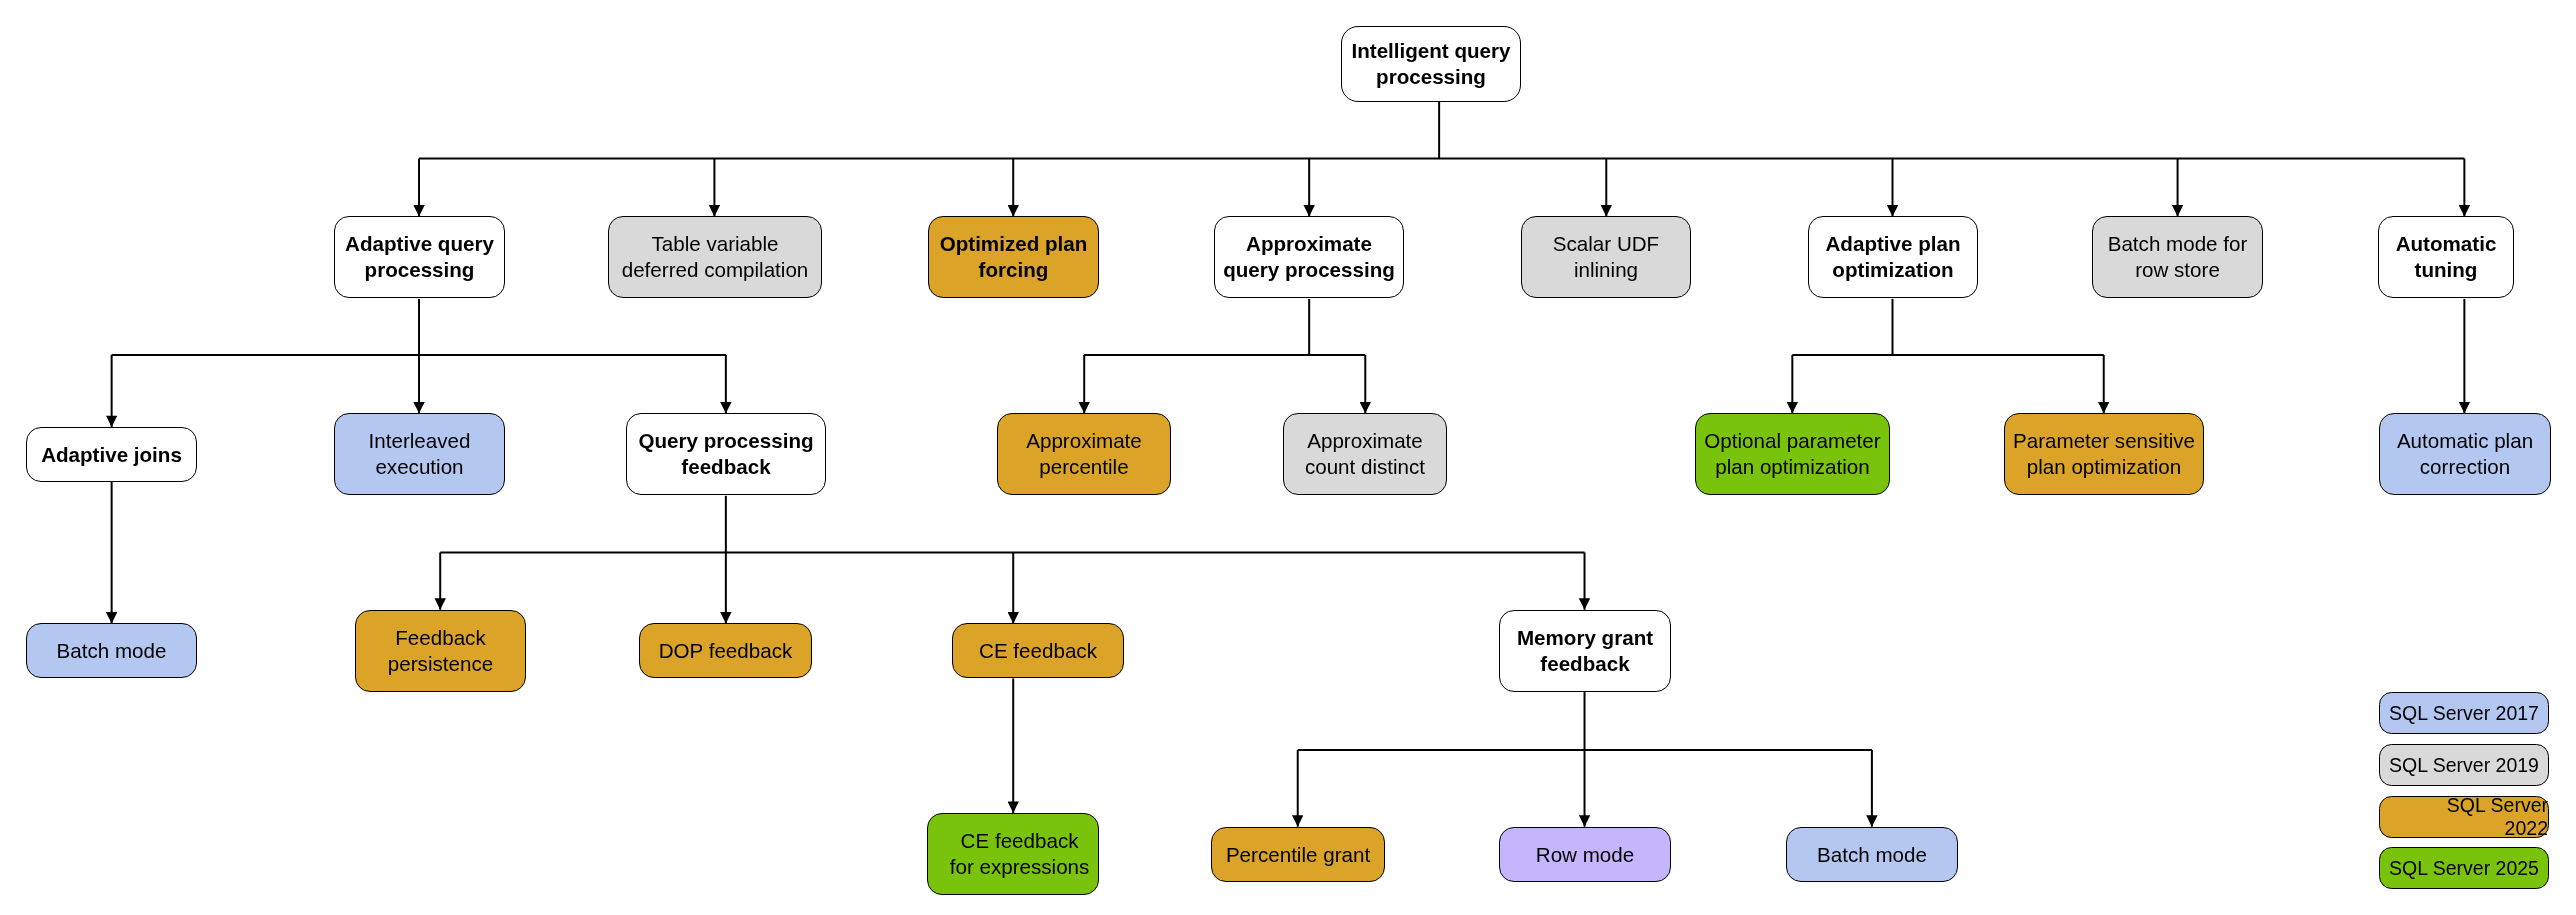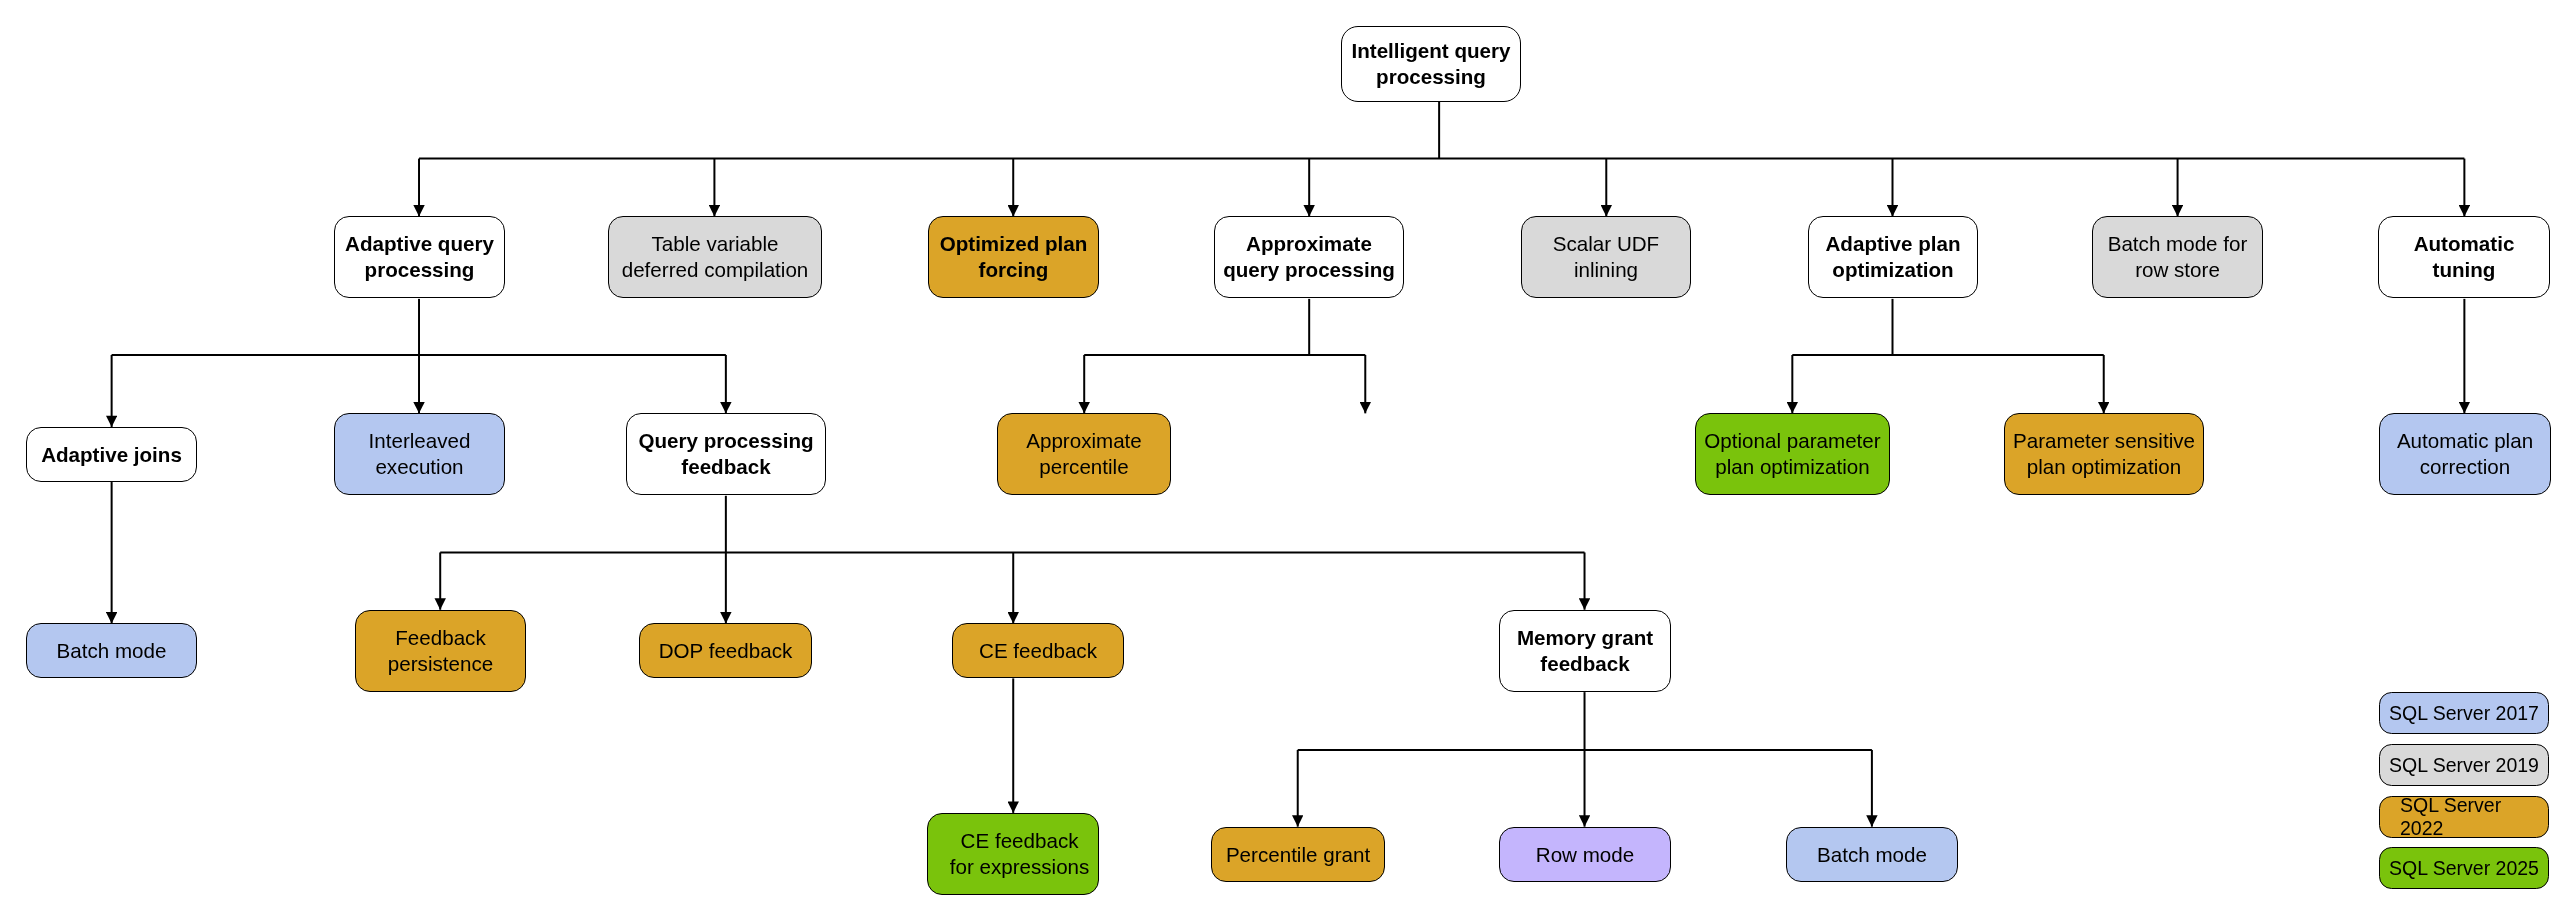--- a/index.html
+++ b/index.html
@@ -39,20 +39,21 @@
     width: 170px;
     height: 42px;
     display: flex;
     align-items: center;
     justify-content: center;
     border: 1.7px solid #000000;
     border-radius: 12.6px;
     background: #ffffff;
     font-size: 19.5px;
     color: #000000;
+    text-align: right;
   }
 </style>
 </head>
 <body>
 
 <div class="stage">
 
   <svg class="connectors" viewBox="0 0 4500 1600" xmlns="http://www.w3.org/2000/svg">
     <defs>
       <marker id="ah" viewBox="0 0 10 10" refX="10" refY="5" markerWidth="26" markerHeight="20" markerUnits="userSpaceOnUse" orient="auto">
@@ -111,26 +112,27 @@
 
   <div class="node bold" style="left:1341px;top:26px;width:180px;height:76px;border-radius:17px;">Intelligent query processing</div>
 
   <div class="node bold" style="left:334px;top:216px;width:171px;height:82px;">Adaptive query processing</div>
   <div class="node" style="left: 608px; top: 216px; width: 214px; height: 82px; background: rgb(217, 217, 217);">Table variable deferred compilation</div>
   <div class="node" style="left: 928px; top: 216px; width: 171px; height: 82px; background: rgb(219, 164, 40); font-weight: bold;">Optimized plan forcing</div>
   <div class="node bold" style="left:1214px;top:216px;width:190px;height:82px;">Approximate query processing</div>
   <div class="node" style="left: 1521px; top: 216px; width: 170px; height: 82px; background: rgb(217, 217, 217);">Scalar UDF inlining</div>
   <div class="node bold" style="left:1808px;top:216px;width:170px;height:82px;text-align:center;">Adaptive plan optimization</div>
   <div class="node" style="left: 2092px; top: 216px; width: 171px; height: 82px; background: rgb(217, 217, 217);">Batch mode for row store</div>
-  <div class="node bold" style="left:2378px;top:216px;width:172px;height:82px;text-align:center;">Automatic tuning</div>
+  <div class="node bold" style="left:2378px;top:216px;width:136px;height:82px;text-align:center;">Automatic tuning</div>
 
   <div class="node bold" style="left:26px;top:427px;width:171px;height:55px;">Adaptive joins</div>
   <div class="node" style="left: 334px; top: 413px; width: 171px; height: 82px; background: rgb(180, 199, 240);">Interleaved execution</div>
   <div class="node bold" style="left:626px;top:413px;width:200px;height:82px;">Query processing feedback</div>
   <div class="node" style="left: 997px; top: 413px; width: 174px; height: 82px; background: rgb(219, 164, 40);">Approximate percentile</div>
+  <div class="node" style="left: 1283px; top: 413px; width: 164px; height: 82px; background: rgb(217, 217, 217);">Approximate count distinct</div>
   <div class="node" style="left: 1695px; top: 413px; width: 195px; height: 82px; background: rgb(122, 195, 12);">Optional parameter plan optimization</div>
   <div class="node" style="left: 2004px; top: 413px; width: 200px; height: 82px; background: rgb(219, 164, 40);">Parameter sensitive plan optimization</div>
   <div class="node" style="left: 2379px; top: 413px; width: 172px; height: 82px; background: rgb(180, 199, 240);">Automatic plan correction</div>
 
   <div class="node" style="left: 26px; top: 623px; width: 171px; height: 55px; background: rgb(180, 199, 240);">Batch mode</div>
   <div class="node" style="left: 355px; top: 610px; width: 171px; height: 82px; background: rgb(219, 164, 40);">Feedback persistence</div>
   <div class="node" style="left: 639px; top: 623px; width: 173px; height: 55px; background: rgb(219, 164, 40);">DOP feedback</div>
   <div class="node" style="left: 927px; top: 623px; width: 172px; height: 55px; background: rgb(219, 164, 40); margin-left: 25px;">CE feedback</div>
   <div class="node bold" style="left:1499px;top:610px;width:172px;height:82px;">Memory grant feedback</div>
 

